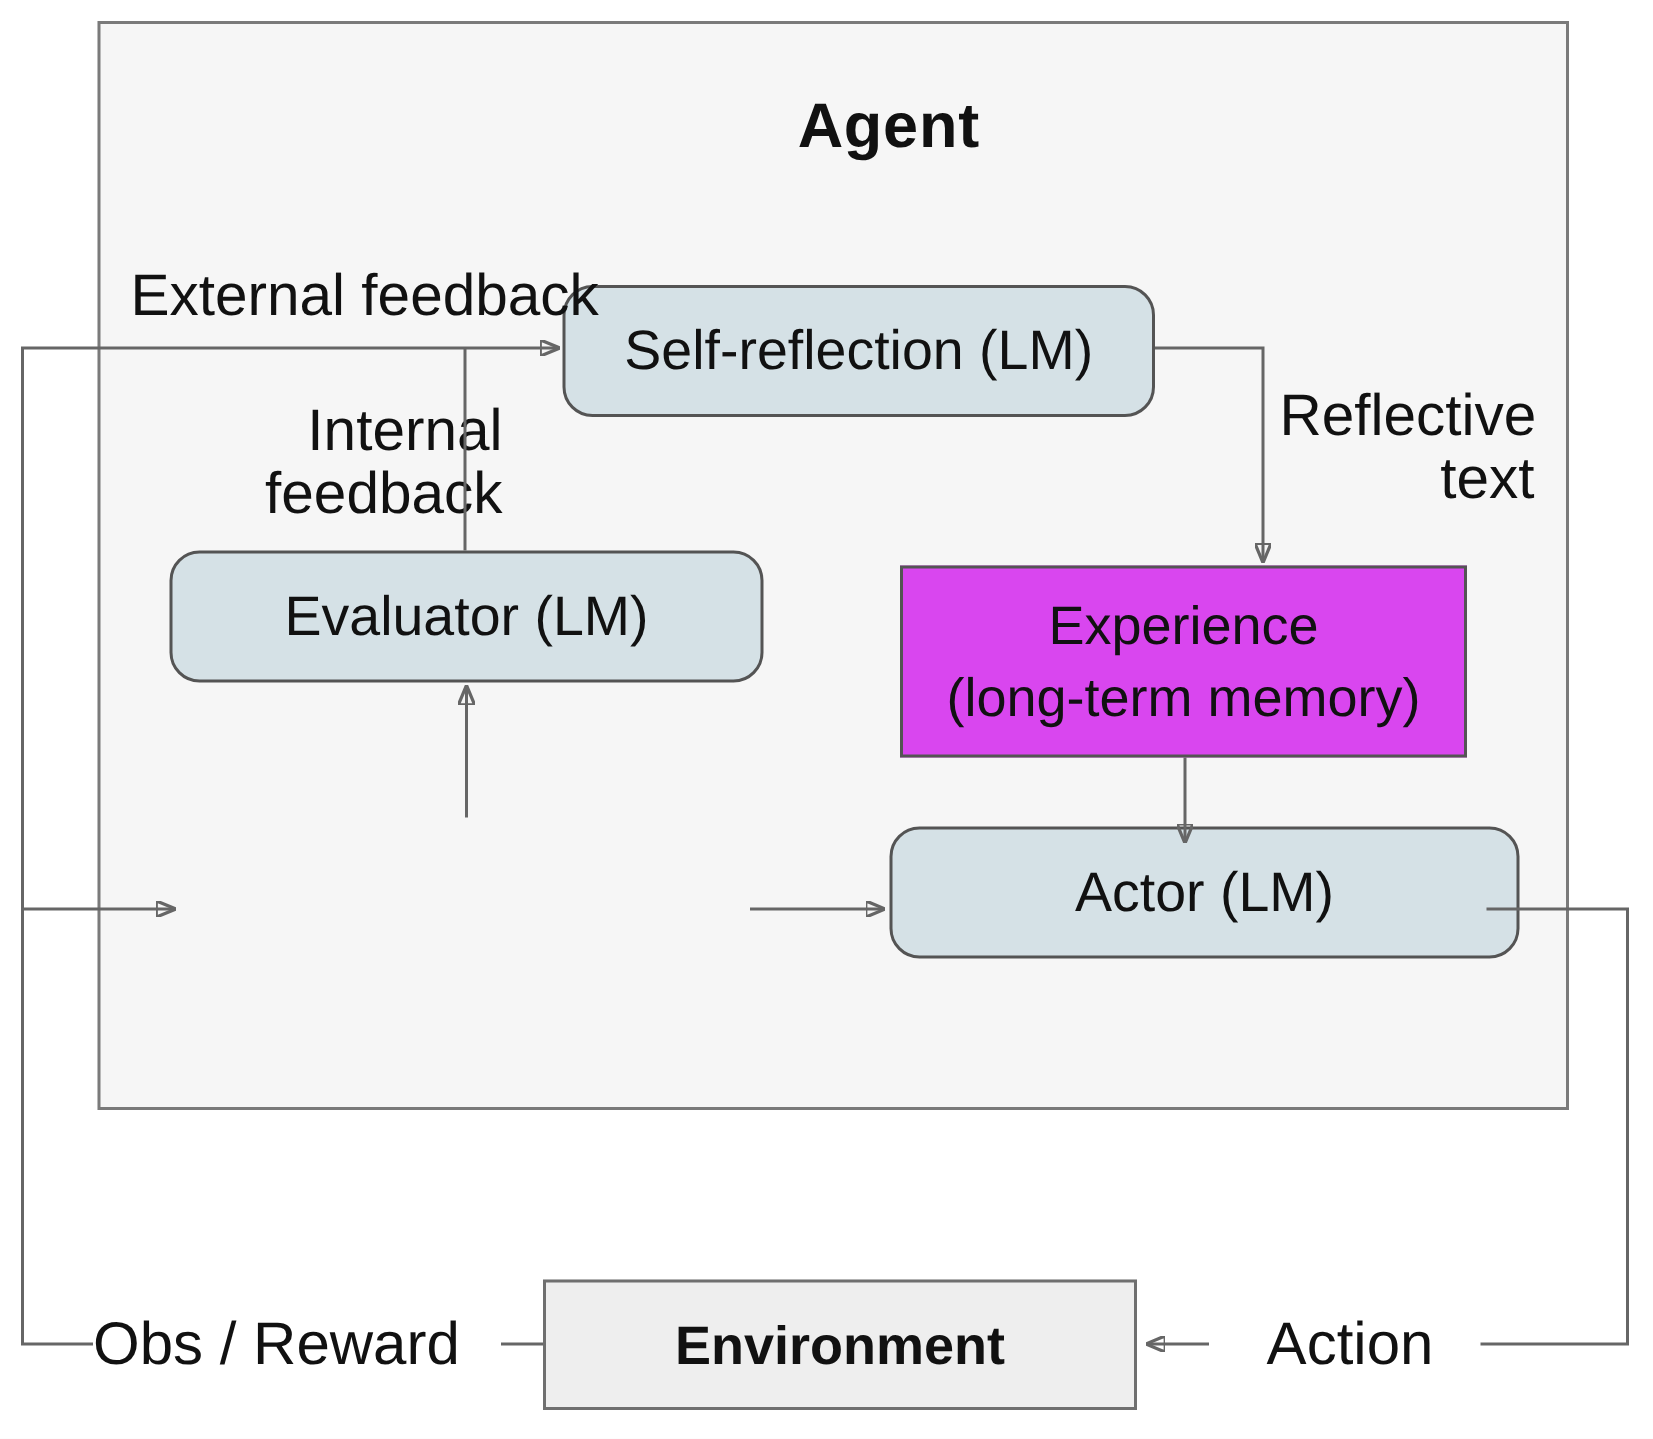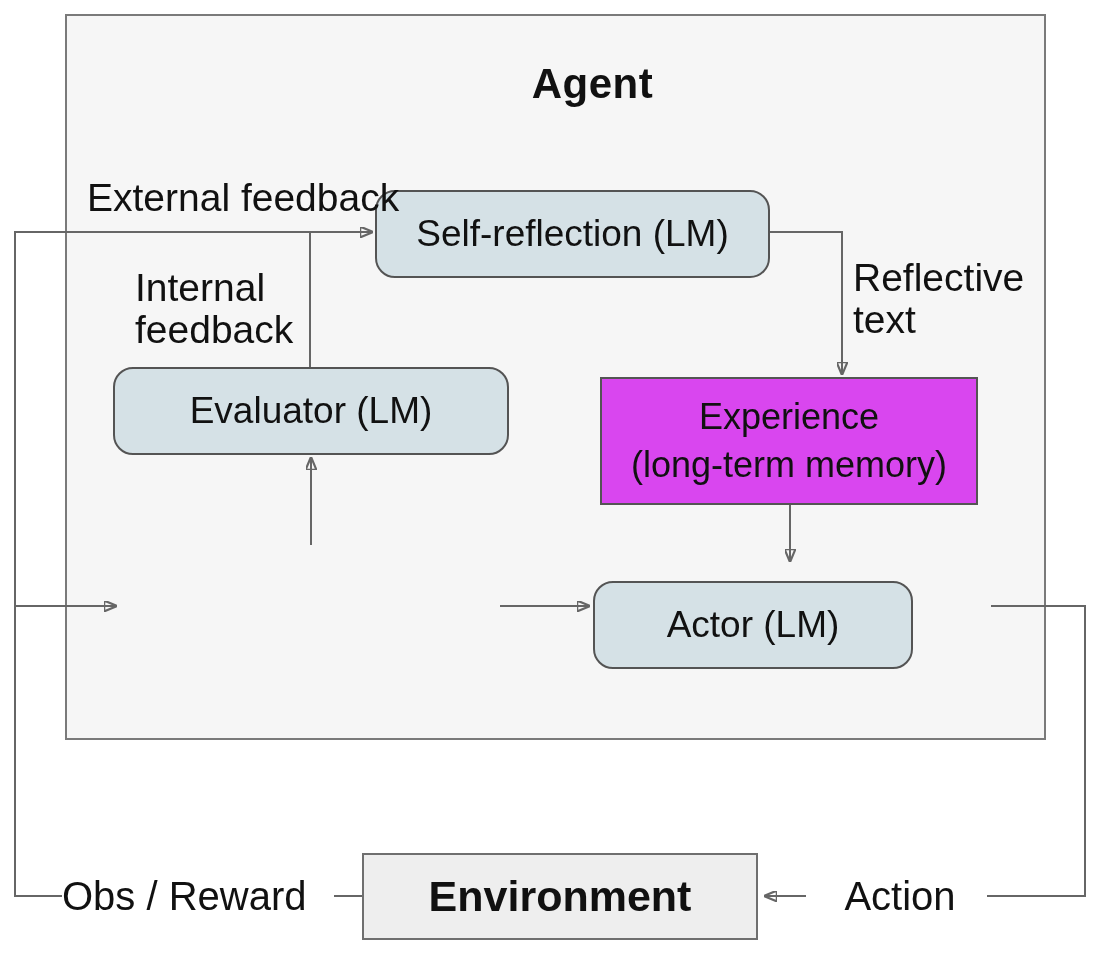--- a/index.html
+++ b/index.html
@@ -44,43 +44,43 @@
     font-size: 37px;
   }
   .node.memory {
     background: #d946ef;
     border-radius: 0;
     font-size: 36px;
     line-height: 48px;
   }
   .self-reflection { left: 375px; top: 190px; width: 395px; height: 88px; }
   .evaluator       { left: 113px; top: 367px; width: 396px; height: 88px; }
-  .actor           { left: 593px; top: 581px; width: 320px; height: 88px; align-items: center; }
+  .actor           { left: 593px; top: 551px; width: 420px; height: 88px; align-items: center; }
   .experience      { left: 600px; top: 377px; width: 378px; height: 128px; }
   .trajectory      { left: 120px; top: 545px; width: 380px; height: 124px; }
   .environment {
     position: absolute;
     left: 362px; top: 853px;
     width: 396px; height: 87px;
     box-sizing: border-box;
     background: #eeeeee;
     border: 2px solid #6f6f6f;
     display: flex;
     align-items: center;
     justify-content: center;
-    font-size: 43px;
+    font-size: 36px;
     font-weight: bold;
   }
   .edge-label {
     position: absolute;
     font-size: 39px;
     line-height: 42px;
     white-space: nowrap;
   }
-  .edge-label.two-line { text-align: left; white-space: normal; }
+  .edge-label.two-line { text-align: right; white-space: normal; }
   .lbl-external   { left: 87px;  top: 177px; }
   .lbl-internal   { left: 135px; top: 267px; width: 200px; }
   .lbl-reflective { left: 853px; top: 257px; width: 170px; }
   .lbl-obs        { left: 62px;  top: 872px; font-size: 40px; line-height: 48px; text-align: right; }
   .lbl-action     { left: 838px; top: 872px; width: 124px; text-align: center; font-size: 40px; line-height: 48px; }
   .wires {
     position: absolute;
     left: 0; top: 0;
     pointer-events: none;
   }

